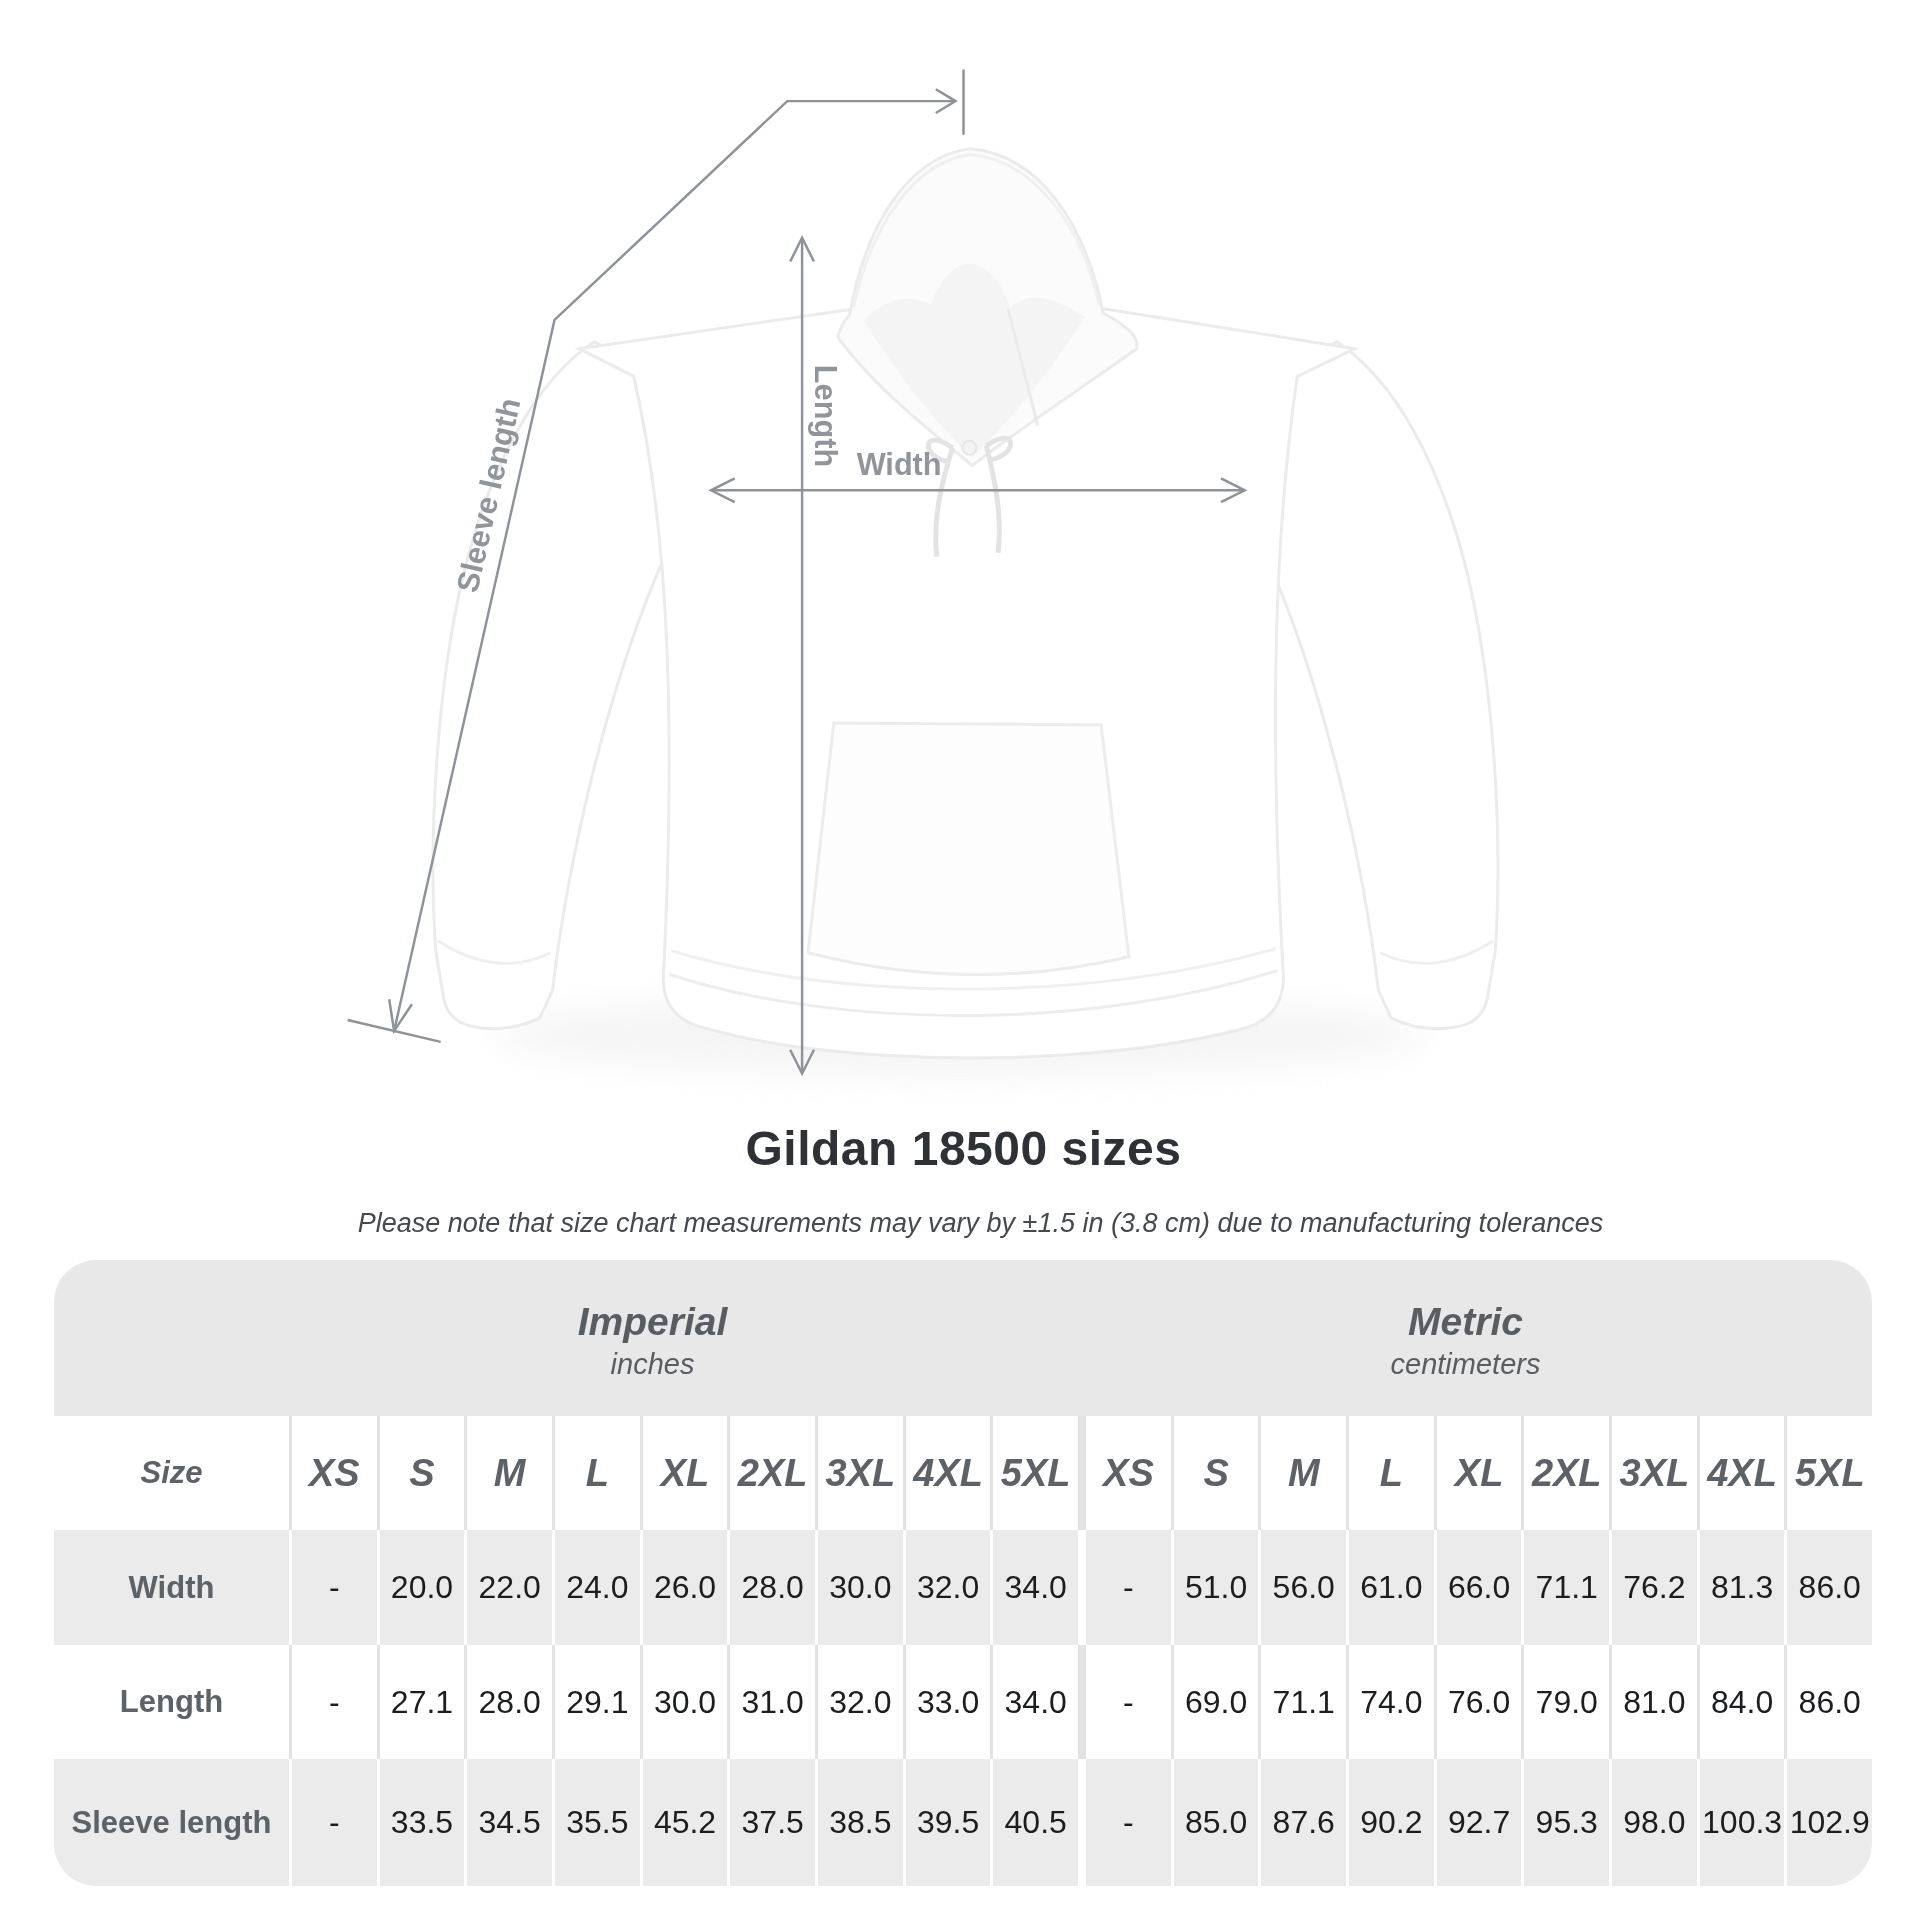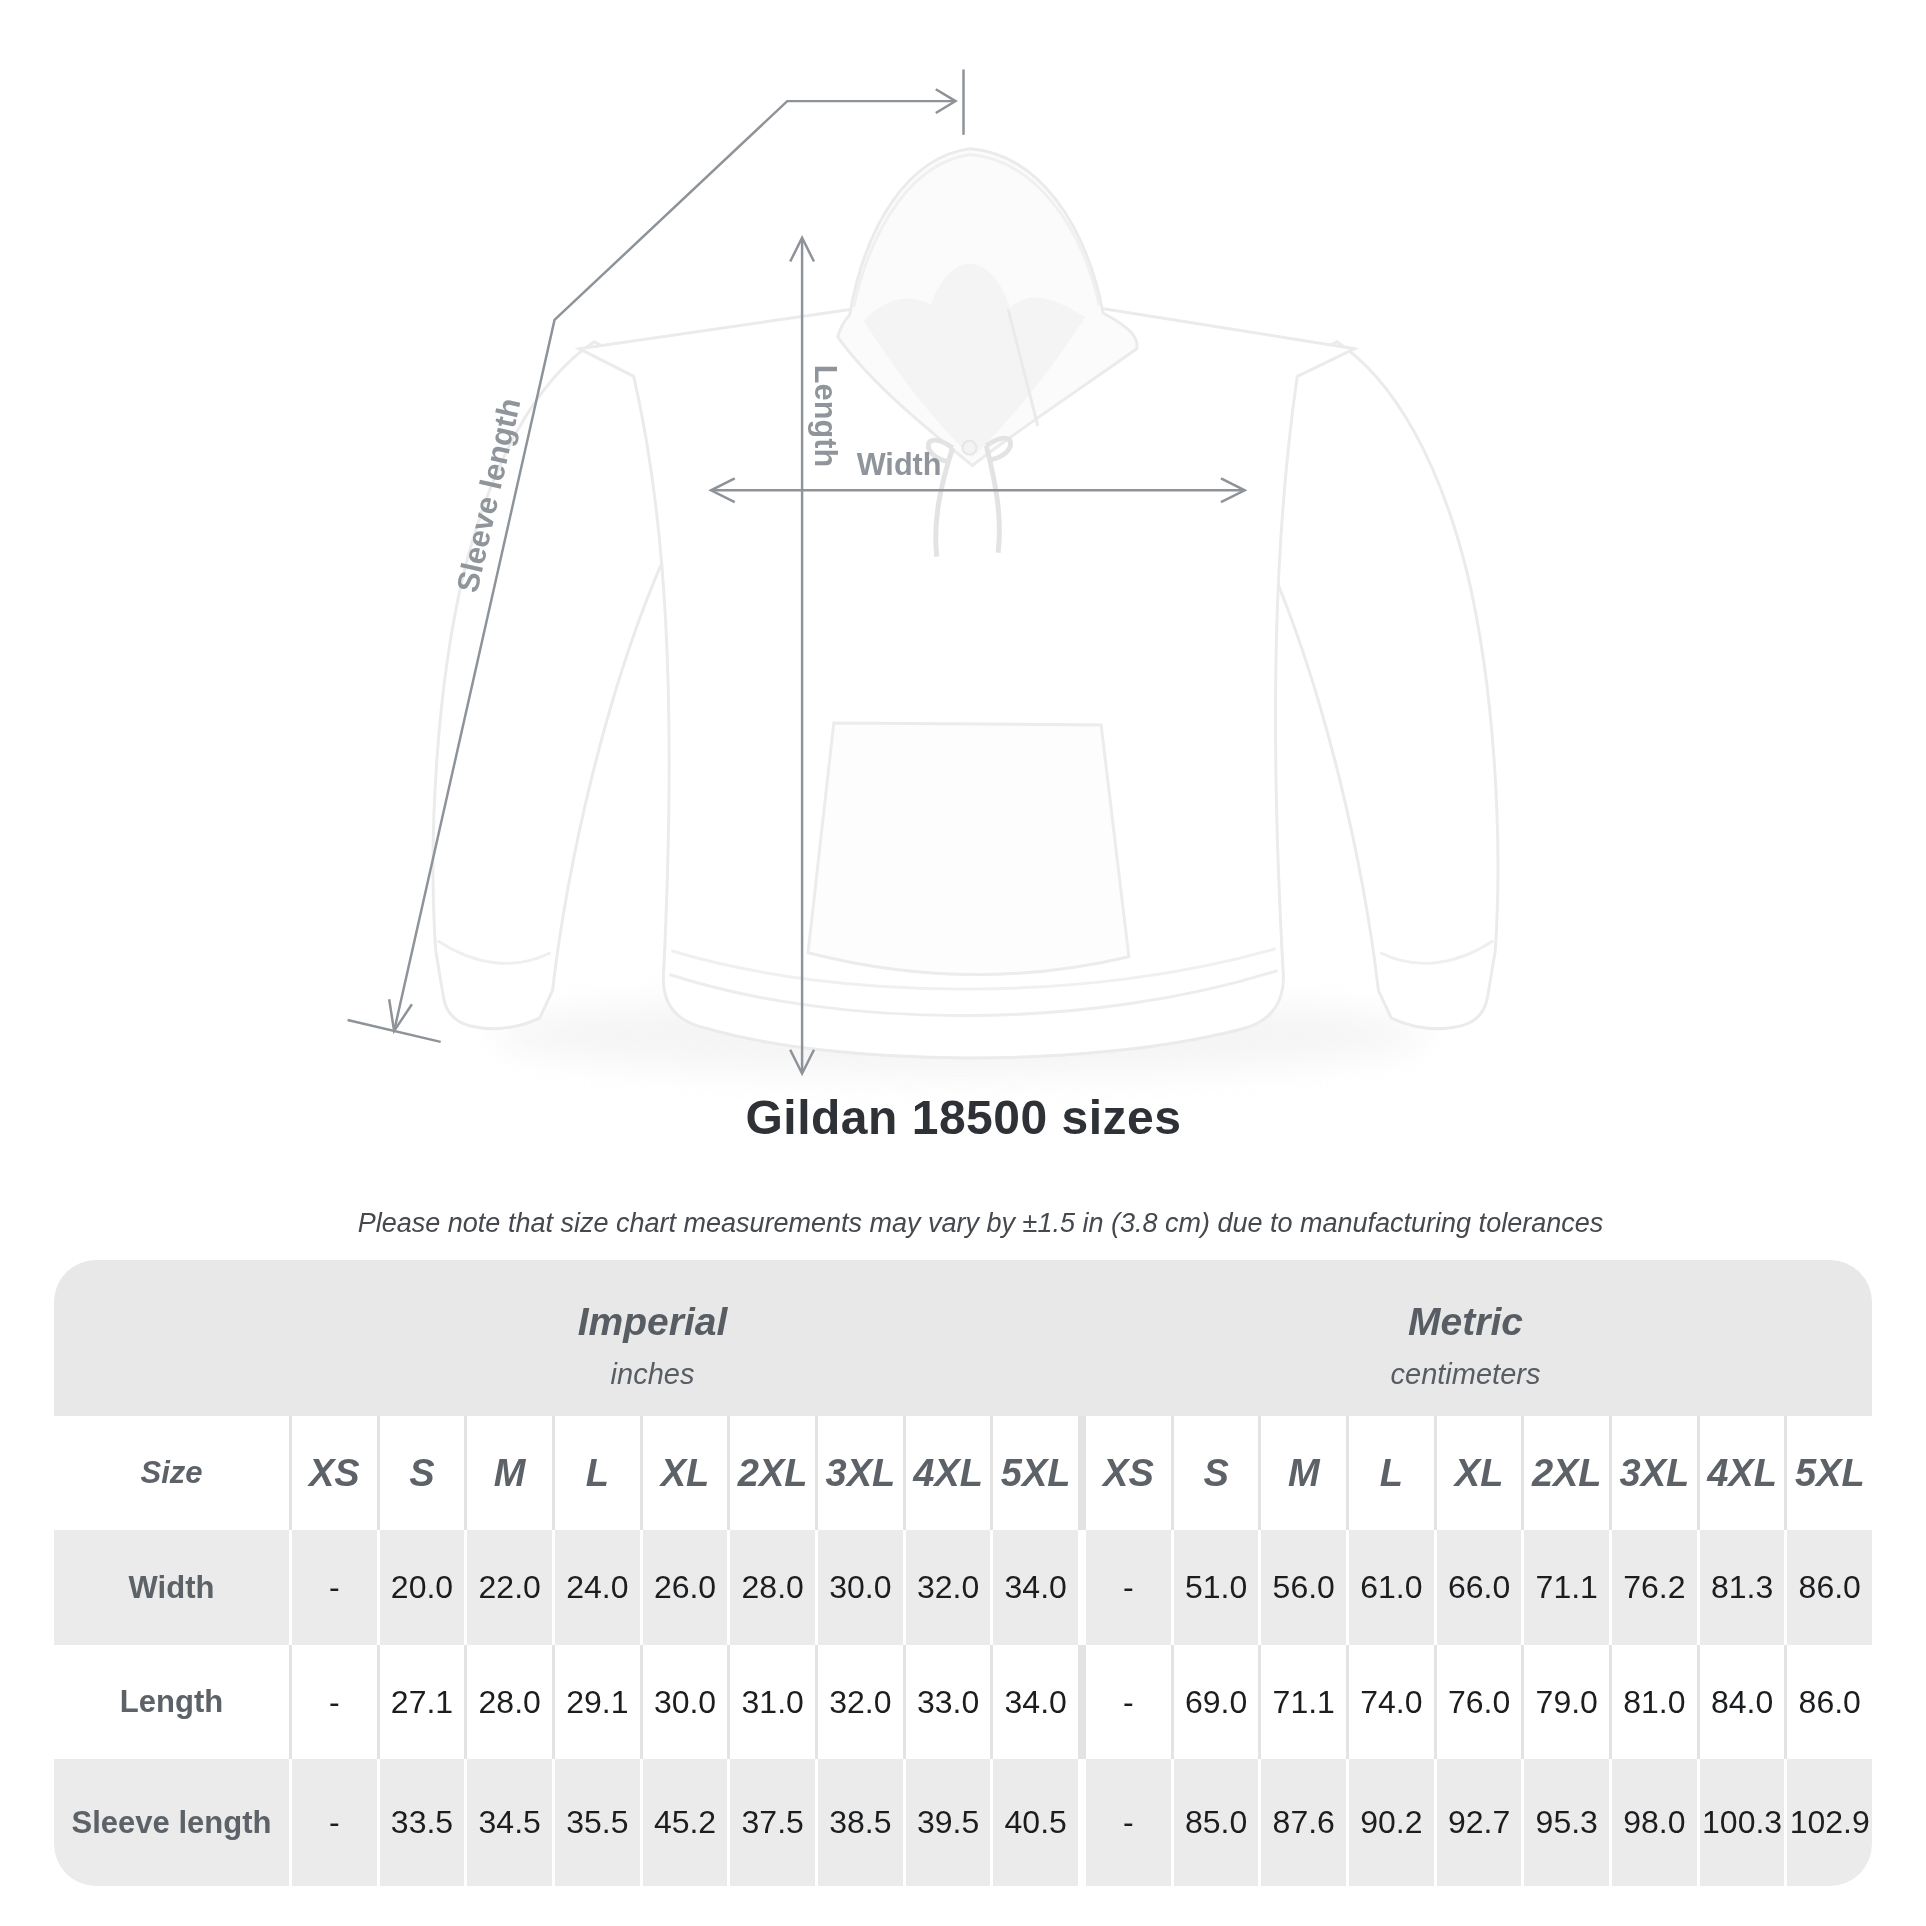--- a/index.html
+++ b/index.html
@@ -1,33 +1,33 @@
 <!DOCTYPE html>
 <html><head>
 <meta charset="utf-8">
 <style>
   html,body{margin:0;padding:0;background:#fff;}
   .canvas{position:relative;width:1927px;height:1927px;background:#ffffff;overflow:hidden;
           font-family:"Liberation Sans",sans-serif;}
   
   .diagram-svg{position:absolute;left:0;top:0;width:1927px;height:1139px;}
   
-  .chart-title{position:absolute;left:0;top:1090px;width:1927px;text-align:center;
+  .chart-title{position:absolute;left:0;top:1121px;width:1927px;text-align:center;
                font-size:48px;font-weight:bold;color:#2e3237;letter-spacing:0.5px;}
   .chart-note{position:absolute;left:17px;top:1208px;width:1927px;text-align:center;
               font-size:27px;font-style:italic;color:#45494e;}
   
   .size-table{position:absolute;left:54px;top:1260px;width:1818px;height:626px;
               border-radius:42px;overflow:hidden;background:#fff;}
   .unit-band{position:relative;height:156px;background:#e8e8e9;}
   .grp{position:absolute;top:0;height:156px;width:495px;text-align:center;}
   .grp.imperial{left:351px;}  
   .grp.metric{left:1164px;}   
   .grp-name{margin-top:40px;font-size:39px;font-weight:bold;font-style:italic;color:#575d63;}
-  .grp-unit{margin-top:14px;font-size:29px;font-style:italic;color:#575d63;}
+  .grp-unit{margin-top:4px;font-size:29px;font-style:italic;color:#575d63;}
   .row{display:flex;width:100%;}
   .row.hdr{height:114px;font-style:italic;}
   .row.r0{height:115px;}
   .row.r1{height:114px;}
   .row.r2{height:127px;}
   .row.white{background:#ffffff;}
   .row.gray{background:#ebebec;}
   .label-cell{width:235px;flex:0 0 235px;display:flex;align-items:center;justify-content:center;
               font-size:31px;font-weight:bold;color:#5c6267;box-sizing:border-box;}
   .cell{flex:1 1 0;display:flex;align-items:center;justify-content:center;box-sizing:border-box;

